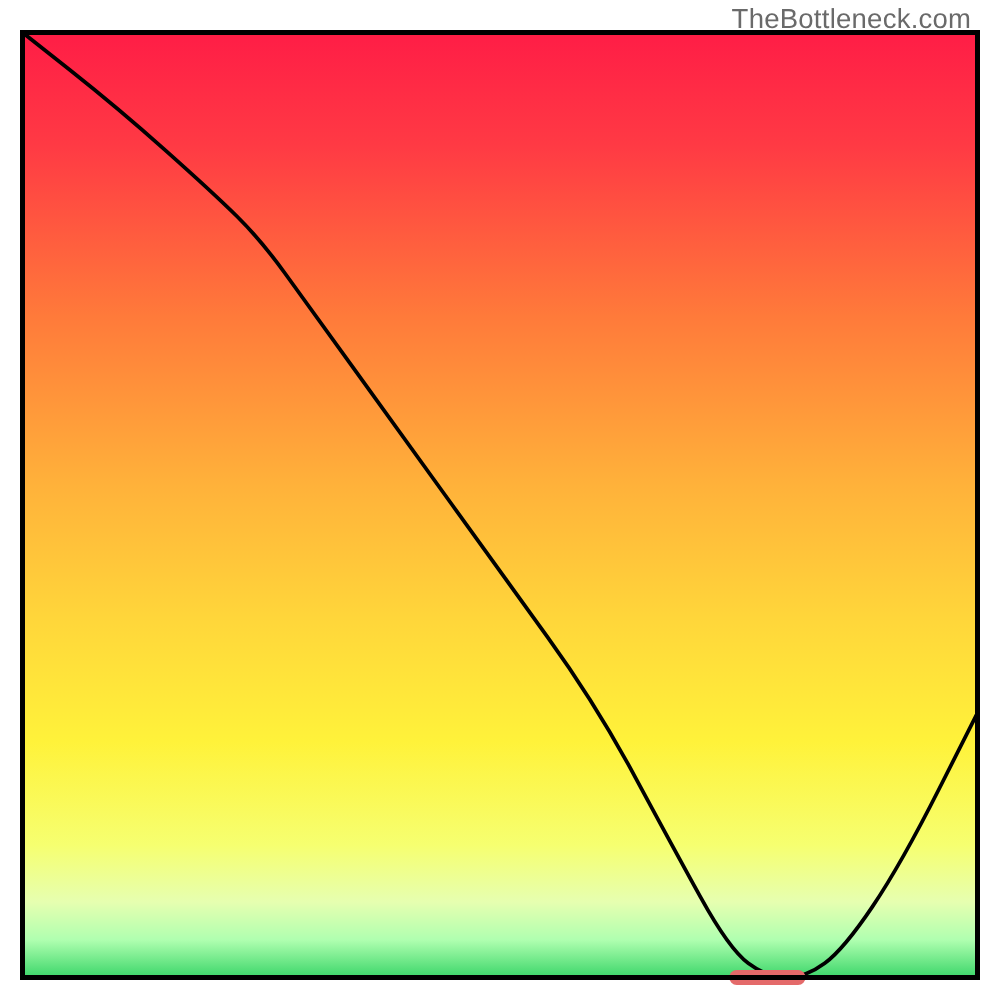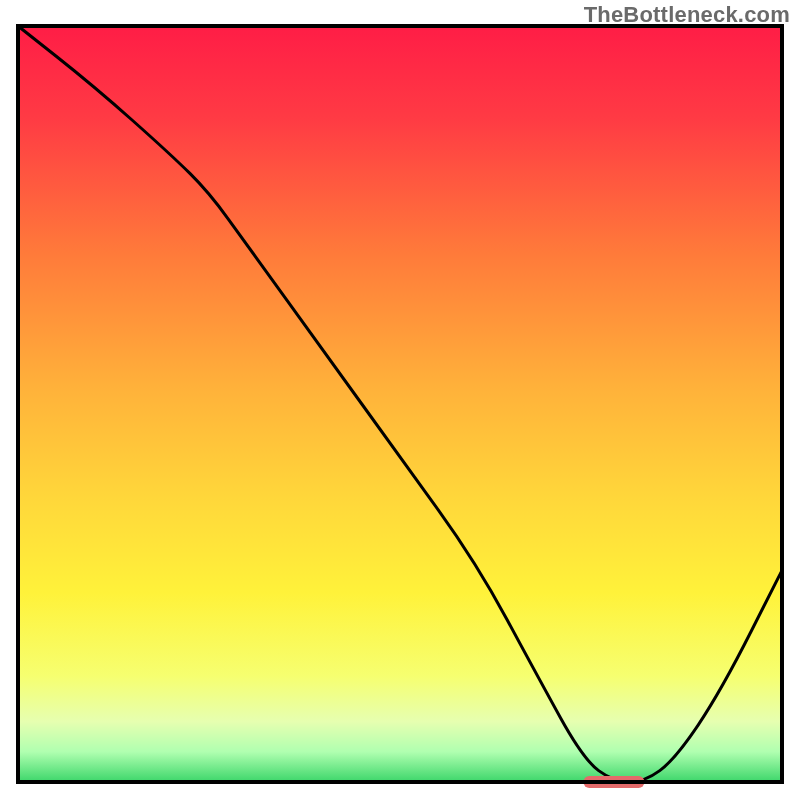--- a/index.html
+++ b/index.html
@@ -11,24 +11,24 @@
     font-family: Arial, Helvetica, sans-serif;
   }
   .chart-container {
     position: relative;
     width: 800px;
     height: 800px;
   }
   .watermark {
     position: absolute;
     top: 2px;
-    right: 10px;
+    right: 23px;
     font-size: 22px;
     color: #6a6a6a;
-    font-weight: 700;
+    font-weight: 400;
     letter-spacing: 0.2px;
     z-index: 10;
   }
   svg {
     display: block;
   }
 </style>
 </head>
 <body>
 

